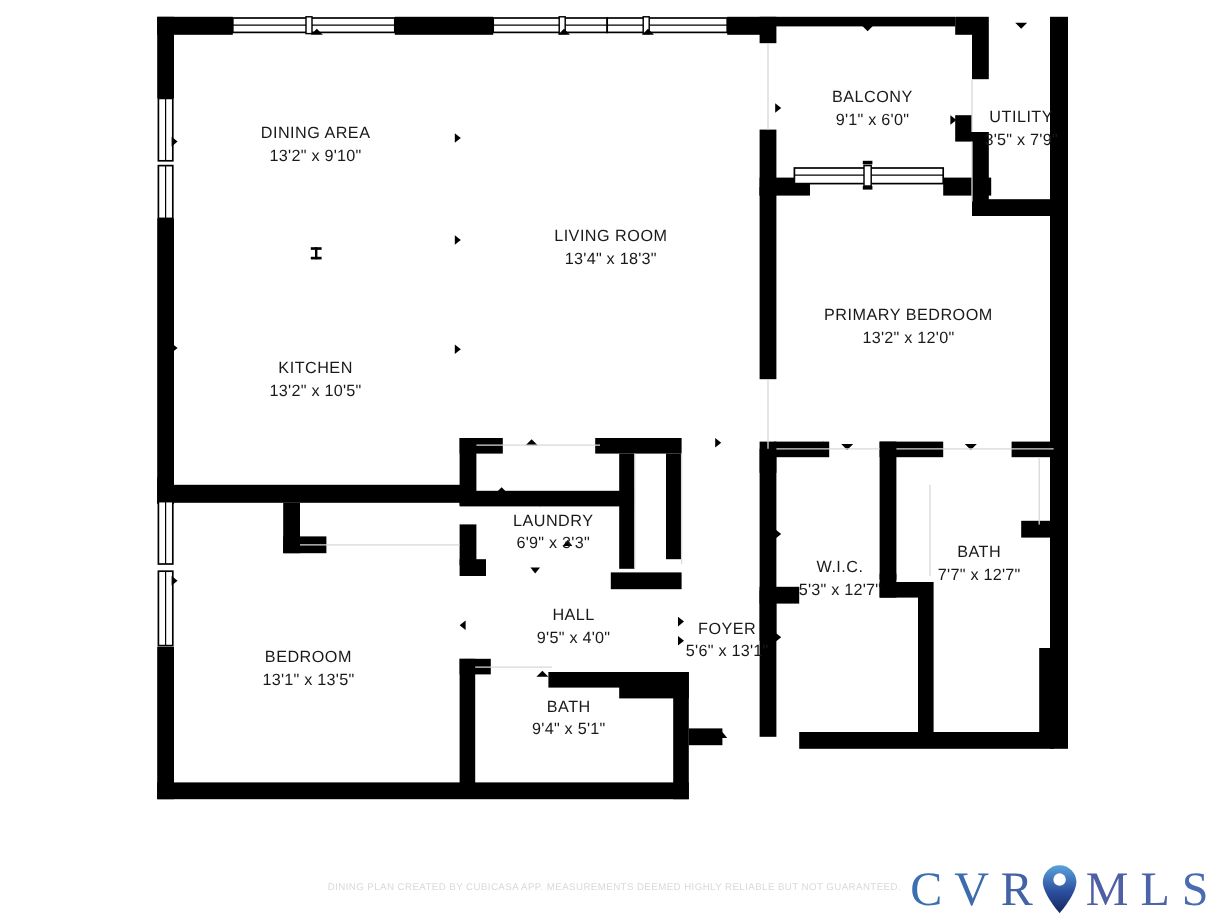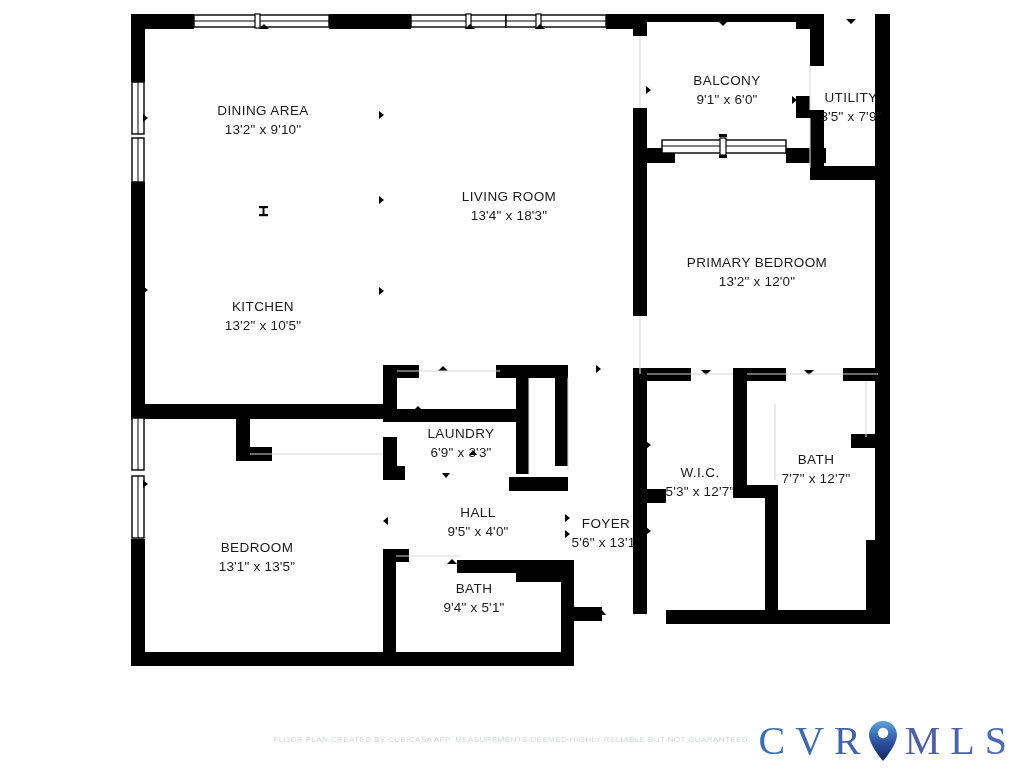--- a/index.html
+++ b/index.html
@@ -324,21 +324,21 @@
           <text class="room-label room-dims" x="257" y="571">13'1" x 13'5"</text>
         </g>
         <g>
           <text class="room-label room-name" x="474" y="593">BATH</text>
           <text class="room-label room-dims" x="474" y="612">9'4" x 5'1"</text>
         </g>
       </g>
 
 </svg>
 
-<div class="footer-note">FLOOR PLAN CREATED BY CUBICASA APP. MEASUREMENTS DEEMED HIGHLY RELIABLE BUT NOT GUARANTEED.</div>
+<div class="footer-note">DINING PLAN CREATED BY CUBICASA APP. MEASUREMENTS DEEMED HIGHLY RELIABLE BUT NOT GUARANTEED.</div>
 
 <div id="brand-logo">
   <span class="brand-letter brand-c">C</span>
   <span class="brand-letter brand-v">V</span>
   <span class="brand-letter brand-r">R</span>
   <span class="brand-pin">
     <svg viewBox="0 0 30 42" width="30" height="42" aria-hidden="true">
       <defs>
         <linearGradient id="pinGrad" x1="0" y1="0" x2="0" y2="1">
           <stop offset="0%" stop-color="#5aa3dd"></stop>

